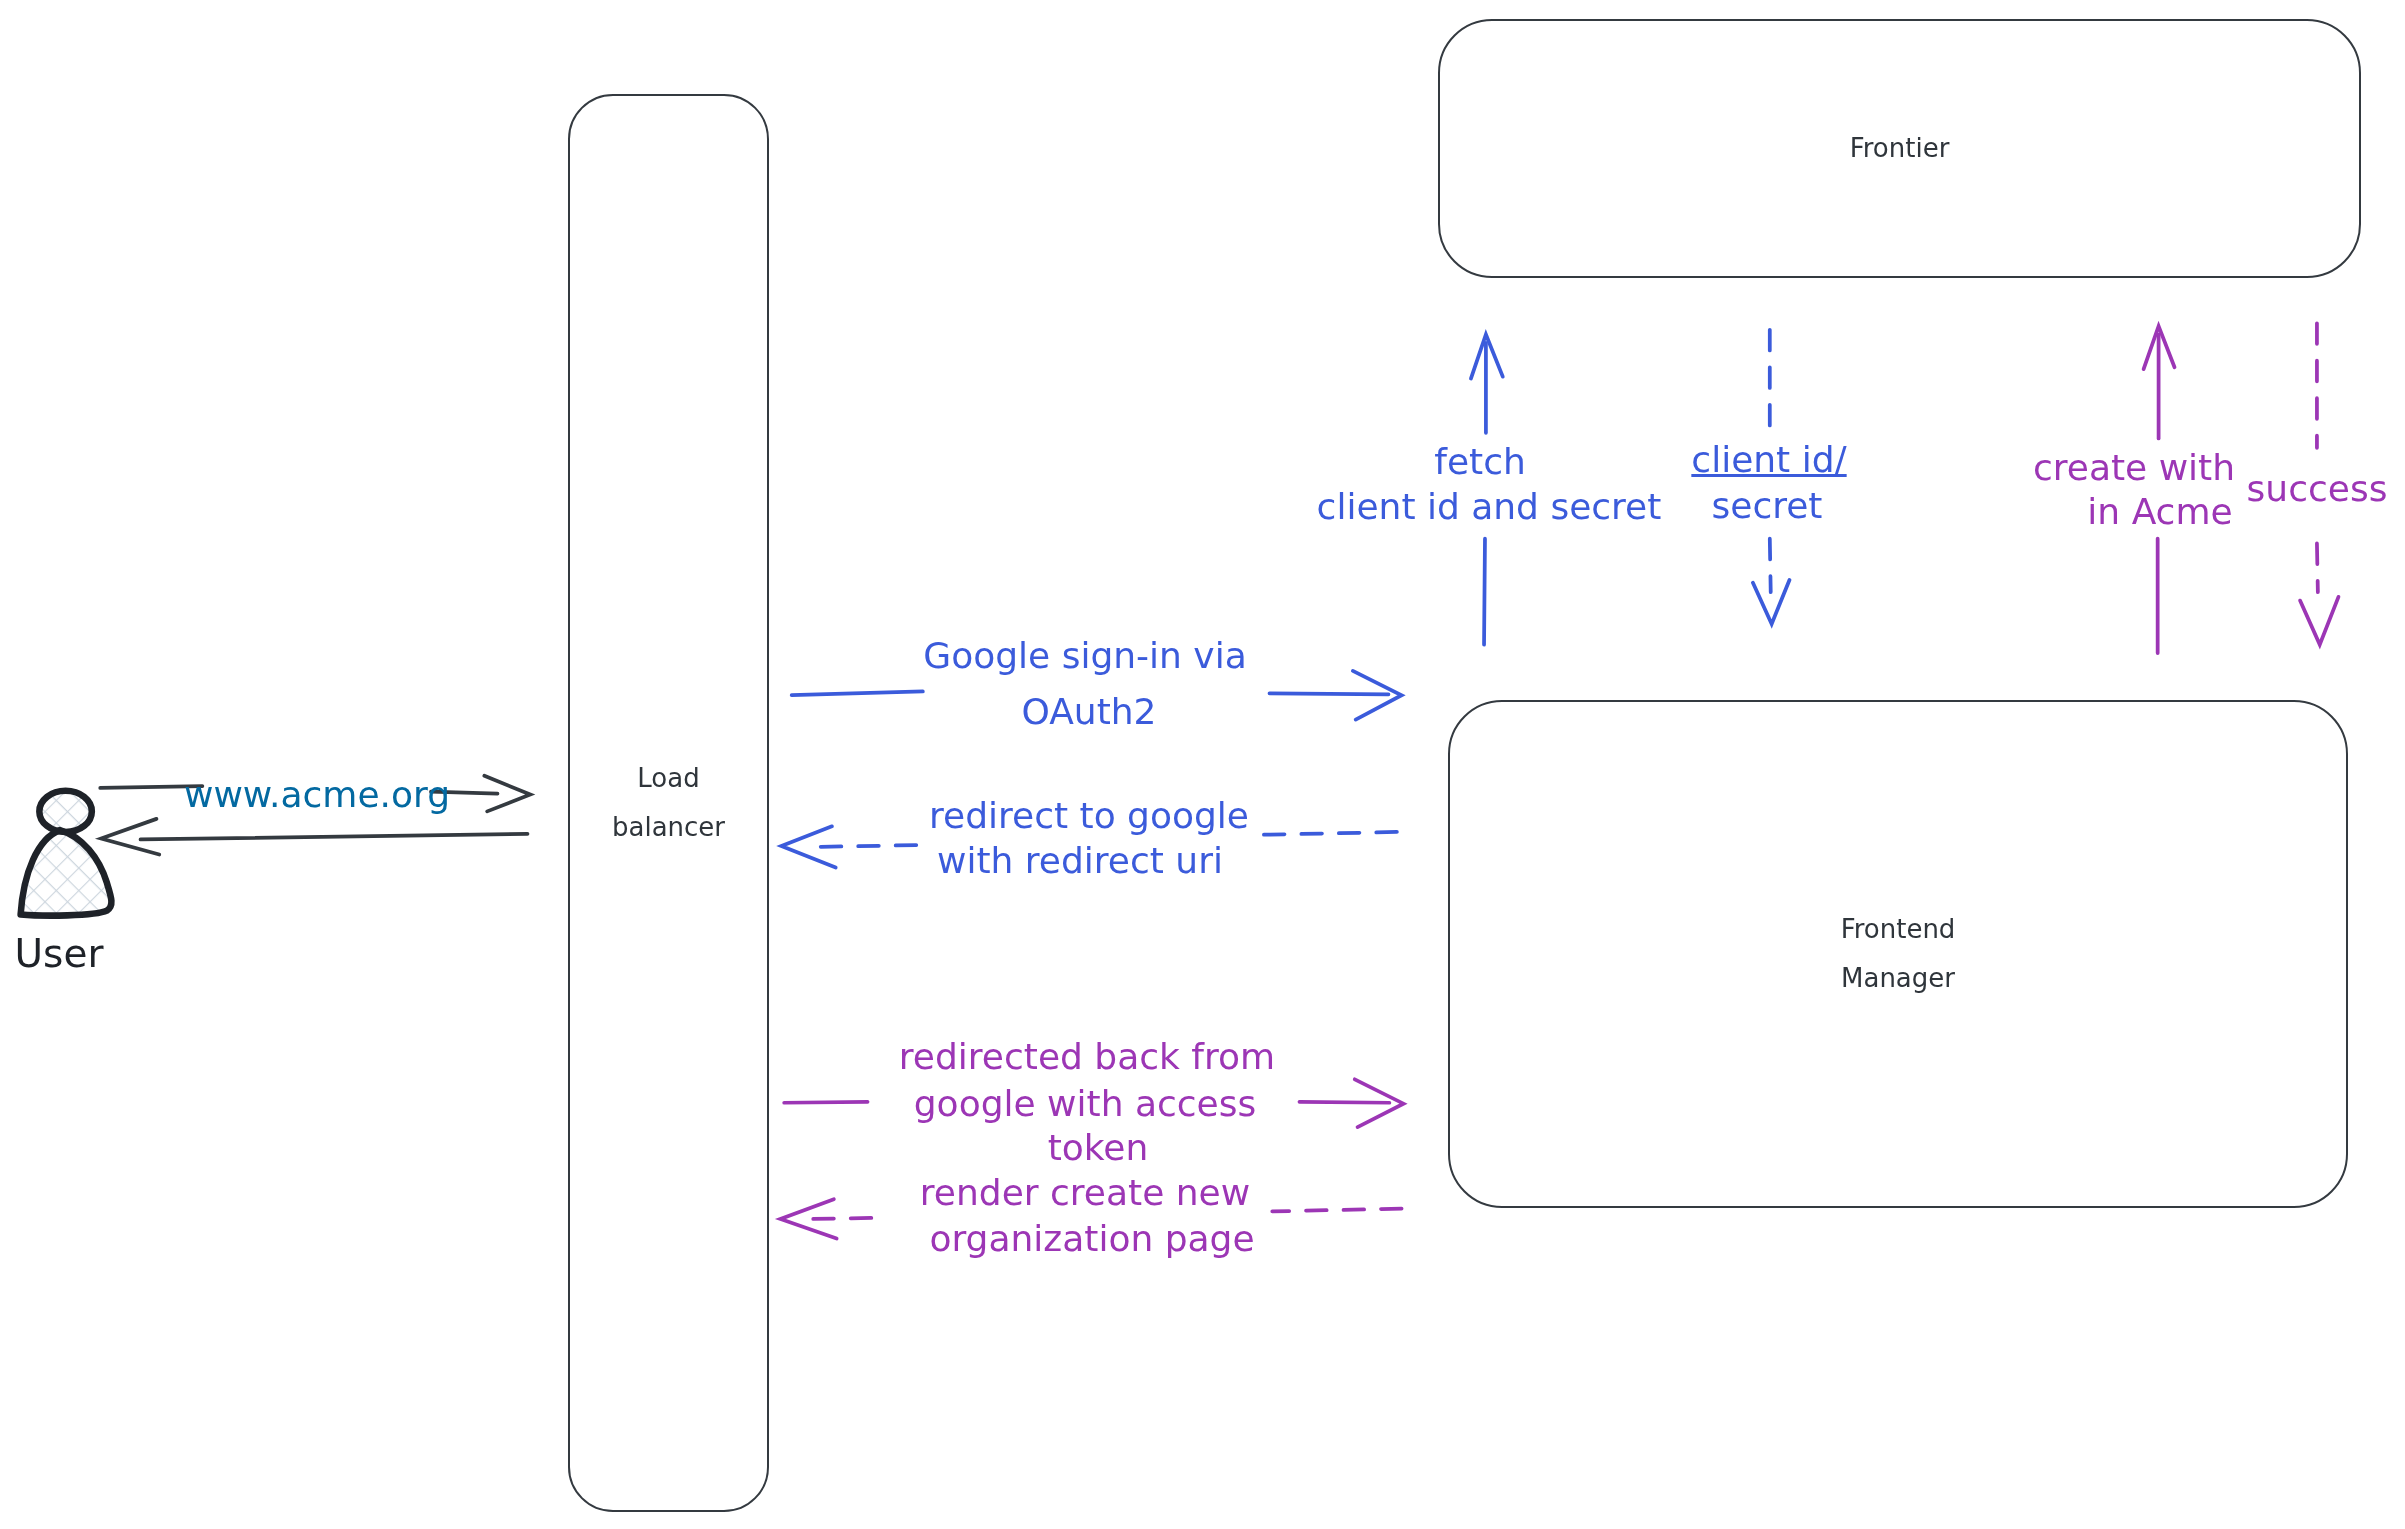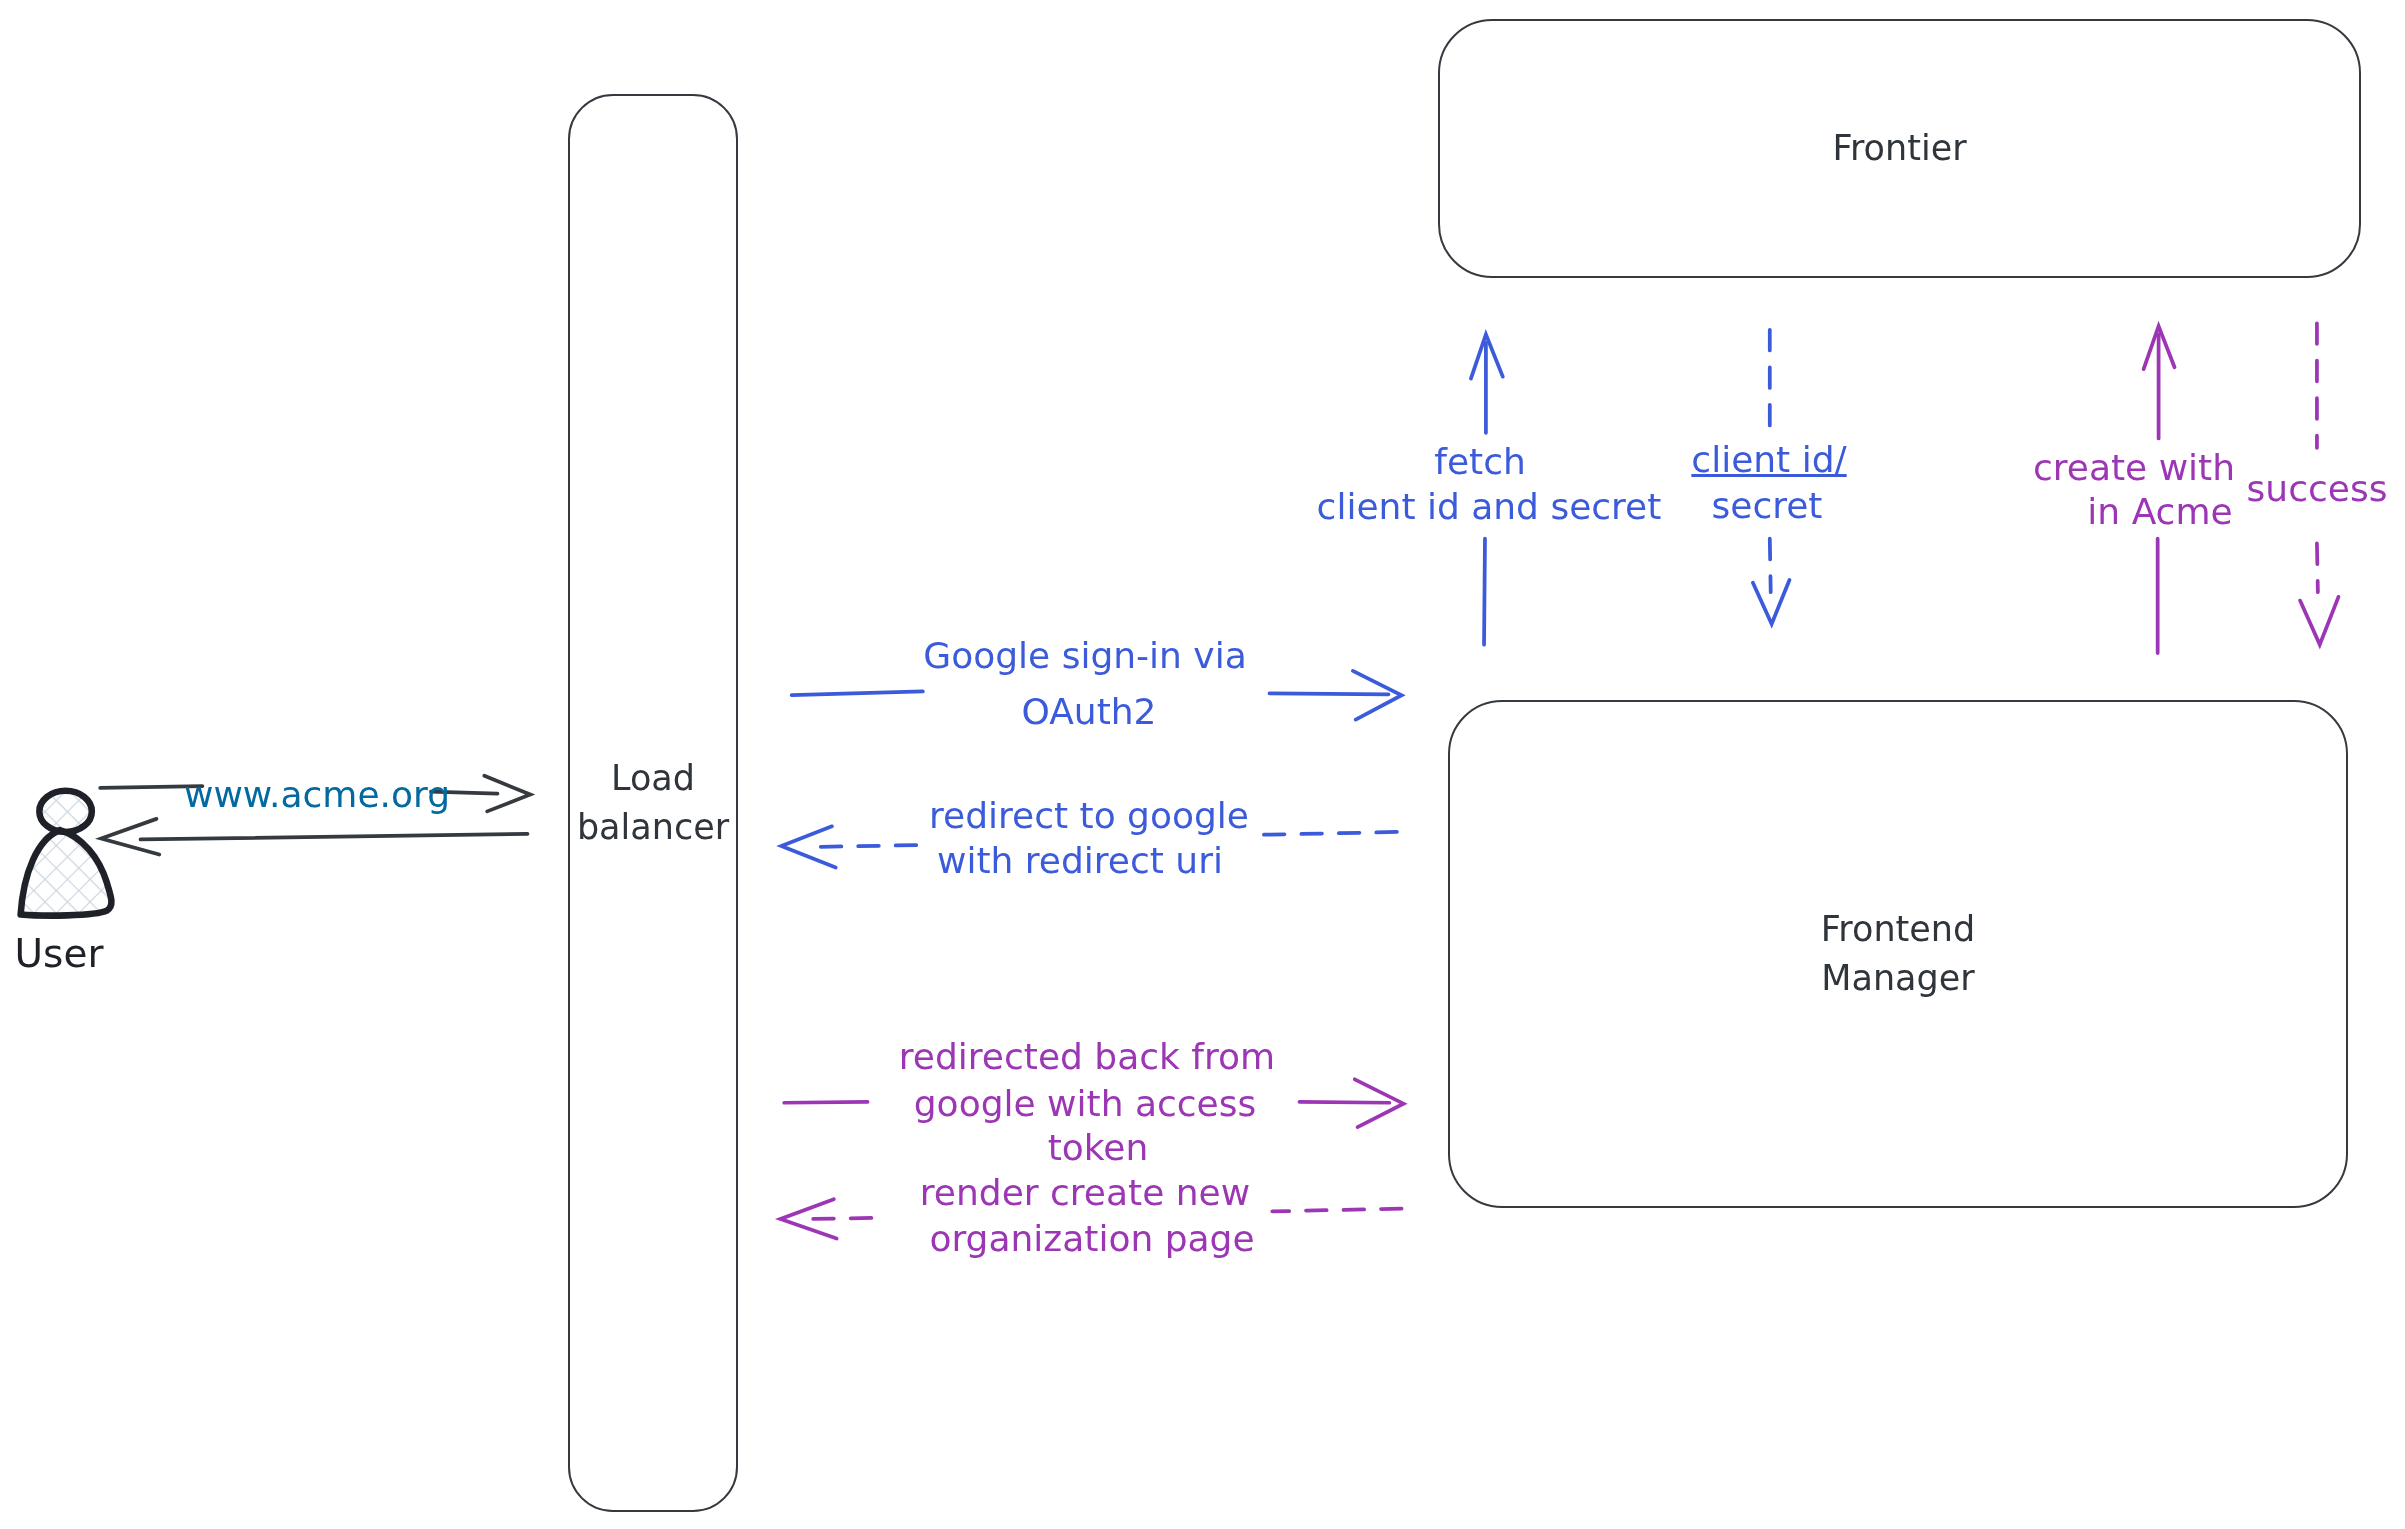--- a/index.html
+++ b/index.html
@@ -11,25 +11,25 @@
     overflow:hidden;
   }
   svg.layer{position:absolute;left:0;top:0;}
   .node{
     position:absolute;
     border:2.8px solid #343a40;
     background:transparent;
     display:flex;flex-direction:column;
     align-items:center;justify-content:center;
     color:#2f353b;
-    font-size:35px;
+    font-size:26px;
     line-height:49px;
     box-sizing:border-box;
   }
-  .node-lb{left:568px;top:94px;width:170px;height:1418px;border-radius:45px;}
+  .node-lb{left:568px;top:94px;width:201px;height:1418px;border-radius:45px;}
   .node-frontier{left:1438px;top:19px;width:923px;height:259px;border-radius:54px;}
   .node-fm{left:1448px;top:700px;width:900px;height:508px;border-radius:54px;}
   .lbl{
     position:absolute;
     transform:translate(-50%,-50%);
     white-space:nowrap;
     font-size:36px;
     line-height:1;
   }
   .lbl.dark{color:#0369a1;}

